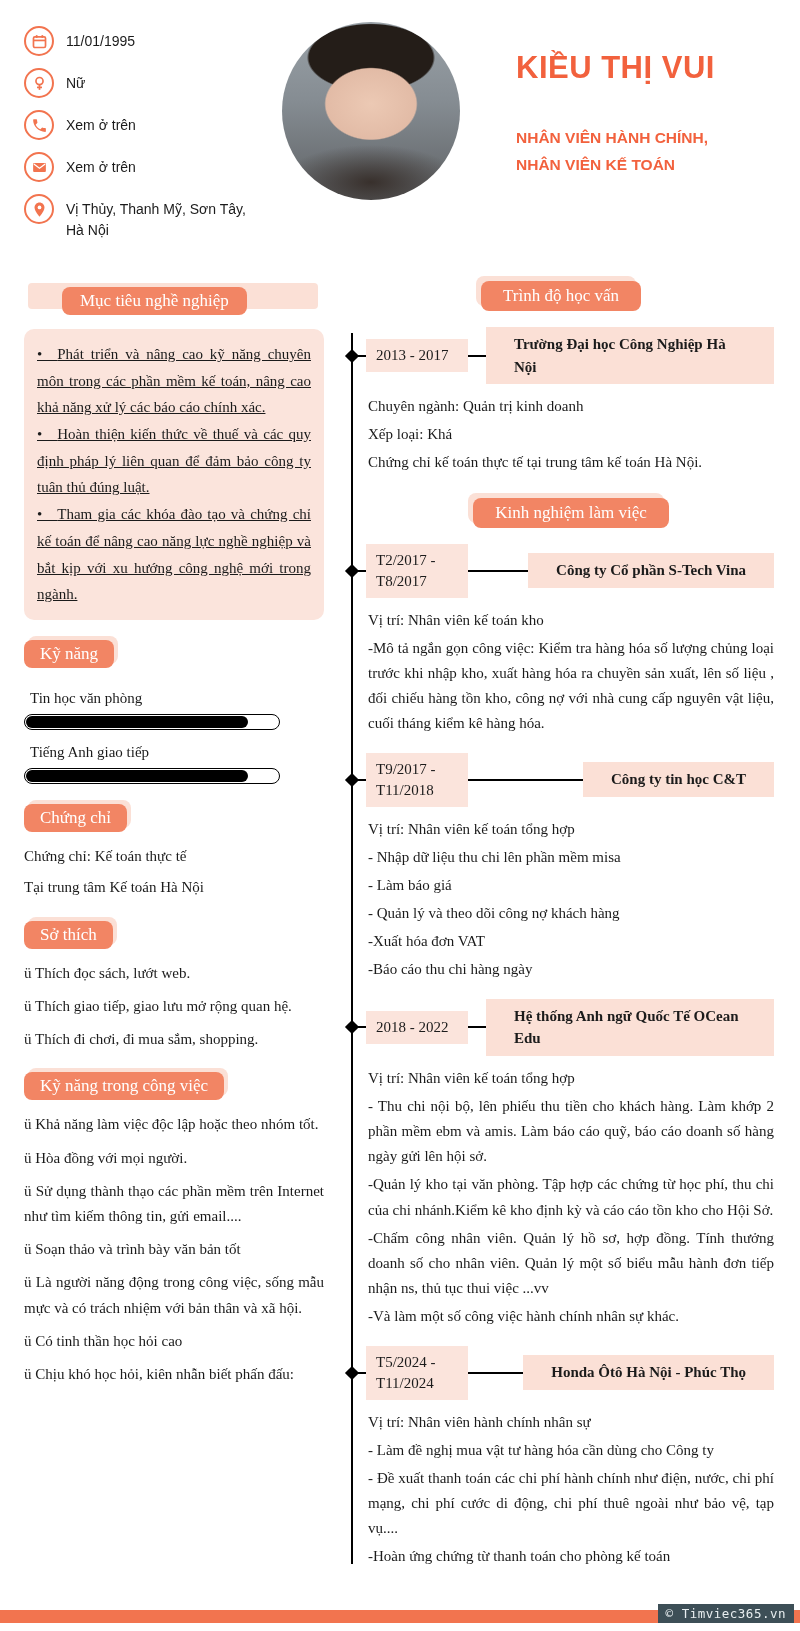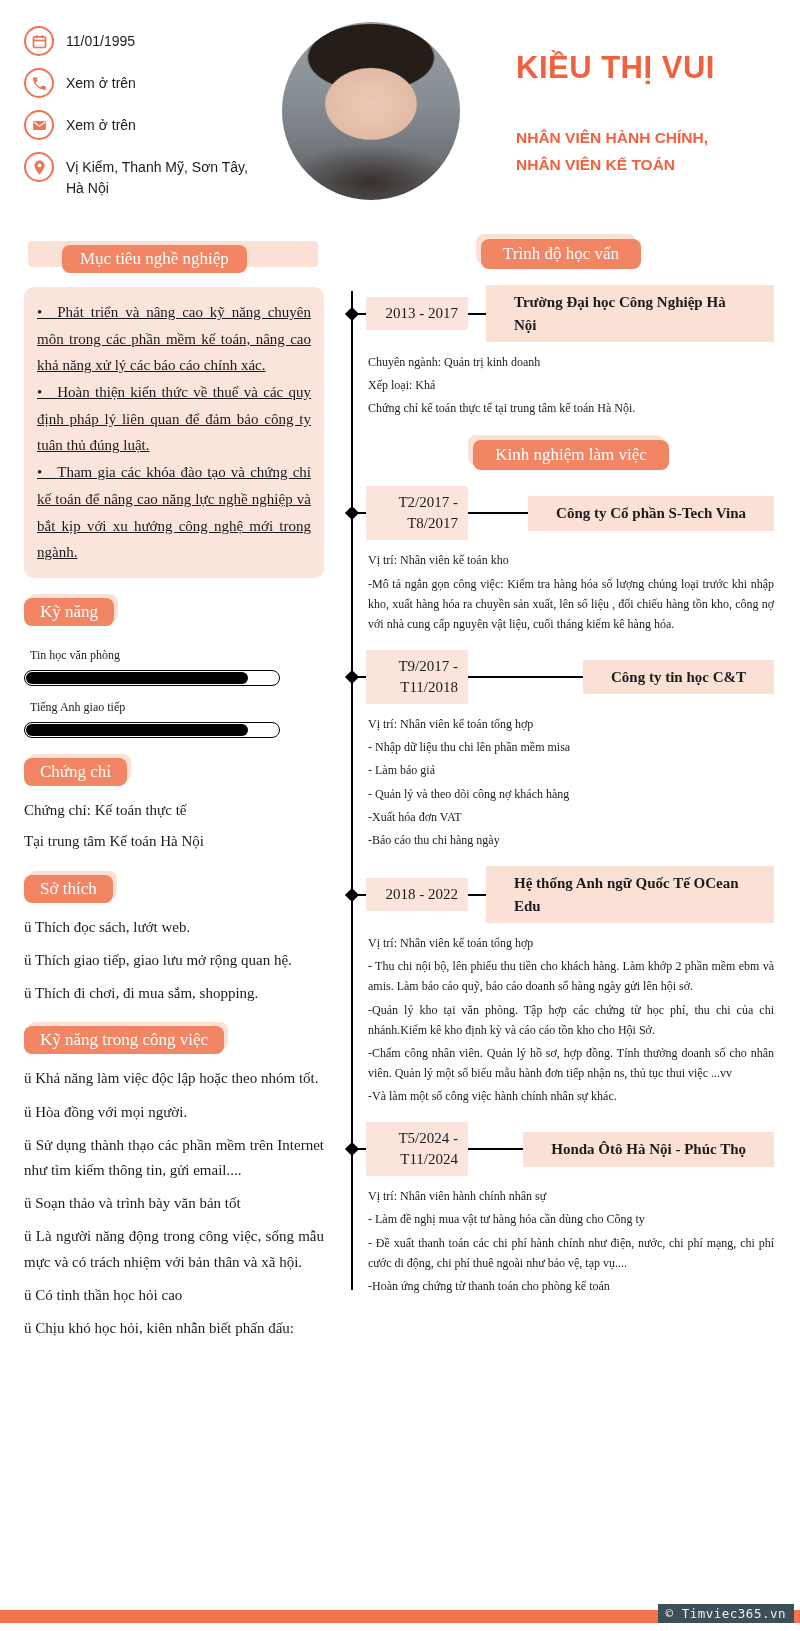--- a/index.html
+++ b/index.html
@@ -36,43 +36,43 @@
                padding:4px 18px;border-radius:8px;margin-left:38px;}
   .pill-sm{display:inline-block;background:#F28564;color:#fff;font-size:17px;padding:4px 16px;
            border-radius:8px;box-shadow:4px -4px 0 0 #FBE0D6;margin:0 0 12px;}
   .lsection{margin-top:20px;}
 
   .objbox{background:#FBE4DC;border-radius:10px;padding:12px 13px;font-size:15px;line-height:1.78;text-align:justify;}
   .objbox p{margin:0;}
   .objbox p::before{content:"\2022\2002\2002";}
 
   .skill{margin:10px 0 14px;}
-  .skill-label{font-size:12px;margin:0 4px 7px 6px;}
+  .skill-label{font-size:15px;margin:0 4px 7px 6px;}
   .bar{width:252px;height:12px;border:1.5px solid #000;border-radius:8px;padding:1px;box-sizing:content-box;}
   .fill{height:100%;background:#000;border-radius:8px;}
 
   .plain p{margin:0 0 6px;font-size:15px;line-height:1.7;}
   .list p{margin:0 0 8px;font-size:15px;line-height:1.68;text-align:justify;}
 
   
   .rpill-wrap{text-align:center;margin:2px 0 16px;position:relative;z-index:1;}
   .rpill{display:inline-block;background:#F28564;color:#fff;font-size:17px;padding:5px 22px;
          border-radius:8px;box-shadow:-5px -5px 0 0 #FBE0D6;}
   .exp-pill-wrap{margin:22px 0 16px;}
 
   
   .timeline{position:relative;padding-left:20px;}
   .timeline::before{content:"";position:absolute;left:3px;top:6px;bottom:6px;width:2px;background:#000;}
   .ehead{display:flex;align-items:center;margin:4px 0 10px -20px;position:relative;z-index:1;}
   .diamond{flex:0 0 10px;width:10px;height:10px;background:#000;transform:rotate(45deg);margin-left:-1px;}
   .lead{flex:0 0 9px;height:2px;background:#000;}
-  .date{background:#FBE4DC;padding:6px 10px;font-size:15px;white-space:pre-line;line-height:1.4;min-width:82px;text-align:right;}
+  .date{background:#FBE4DC;padding:6px 10px;font-size:15px;white-space:pre-line;line-height:1.4;min-width:82px;text-align:left;}
   .conn{flex:1;height:2px;background:#000;min-width:12px;}
   .org{background:#FBE0D6;padding:6px 28px;font-size:15px;font-weight:700;max-width:300px;line-height:1.5;box-sizing:border-box;}
-  .ebody{font-size:12px;line-height:1.68;text-align:justify;margin:8px 0 16px 0;}
+  .ebody{font-size:15px;line-height:1.68;text-align:justify;margin:8px 0 16px 0;}
   .ebody p{margin:0 0 3px;}
 
   
   .footbar{position:absolute;left:0;right:0;bottom:8px;height:13px;background:#F2744F;}
   .credit{position:absolute;right:6px;bottom:8px;background:#3D4F57;color:#E8EEF0;
           font-family:"DejaVu Sans Mono",monospace;font-size:12.5px;padding:2px 8px;letter-spacing:.5px;z-index:2;}
 </style>
 </head>
 <body>
 
@@ -87,20 +87,30 @@
               <line x1="3.5" y1="10.5" x2="20.5" y2="10.5" stroke="#F2744F" stroke-width="2.4"></line>
               <line x1="8" y1="3" x2="8" y2="7" stroke="#F2744F" stroke-width="2.4"></line>
               <line x1="16" y1="3" x2="16" y2="7" stroke="#F2744F" stroke-width="2.4"></line>
             </svg>
         </span>
         <span class="ctext">11/01/1995</span>
       </div>
       <div class="contact">
         <span class="cicon">
           <svg viewBox="0 0 24 24">
+              <circle cx="12" cy="8.5" r="5" fill="none" stroke="#F2744F" stroke-width="2.4"></circle>
+              <line x1="12" y1="13.5" x2="12" y2="21" stroke="#F2744F" stroke-width="2.4"></line>
+              <line x1="8.5" y1="17.5" x2="15.5" y2="17.5" stroke="#F2744F" stroke-width="2.4"></line>
+            </svg>
+        </span>
+        <span class="ctext">Nữ</span>
+      </div>
+      <div class="contact">
+        <span class="cicon">
+          <svg viewBox="0 0 24 24">
               <path d="M6.6 10.8c1.5 2.8 3.8 5.1 6.6 6.6l2.2-2.2c.3-.3.7-.4 1-.2 1.1.4 2.3.6 3.6.6.6 0 1 .4 1 1V20c0 .6-.4 1-1 1C10.8 21 3 13.2 3 4c0-.6.4-1 1-1h3.5c.6 0 1 .4 1 1 0 1.2.2 2.4.6 3.6.1.3 0 .7-.3 1l-2.2 2.2z" fill="#F2744F"></path>
             </svg>
         </span>
         <span class="ctext">Xem ở trên</span>
       </div>
       <div class="contact">
         <span class="cicon">
           <svg viewBox="0 0 24 24">
               <rect x="3" y="5.5" width="18" height="13" rx="1.5" fill="#F2744F"></rect>
               <polyline points="4,7 12,13 20,7" fill="none" stroke="#fff" stroke-width="1.8"></polyline>
@@ -108,21 +118,21 @@
         </span>
         <span class="ctext">Xem ở trên</span>
       </div>
       <div class="contact">
         <span class="cicon">
           <svg viewBox="0 0 24 24">
               <path d="M12 2C8.1 2 5 5.1 5 9c0 5.2 7 13 7 13s7-7.8 7-13c0-3.9-3.1-7-7-7z" fill="#F2744F"></path>
               <circle cx="12" cy="9" r="2.6" fill="#fff"></circle>
             </svg>
         </span>
-        <span class="ctext">Vị Kiểm, Thanh Mỹ, Sơn Tây, Hà Nội</span>
+        <span class="ctext">Vị Thủy, Thanh Mỹ, Sơn Tây, Hà Nội</span>
       </div>
     </div>
 
     <div class="photo"></div>
 
     <div class="idblock">
       <div class="name">KIỀU THỊ VUI</div>
       <div class="role">NHÂN VIÊN HÀNH CHÍNH,
 NHÂN VIÊN KẾ TOÁN</div>
     </div>

